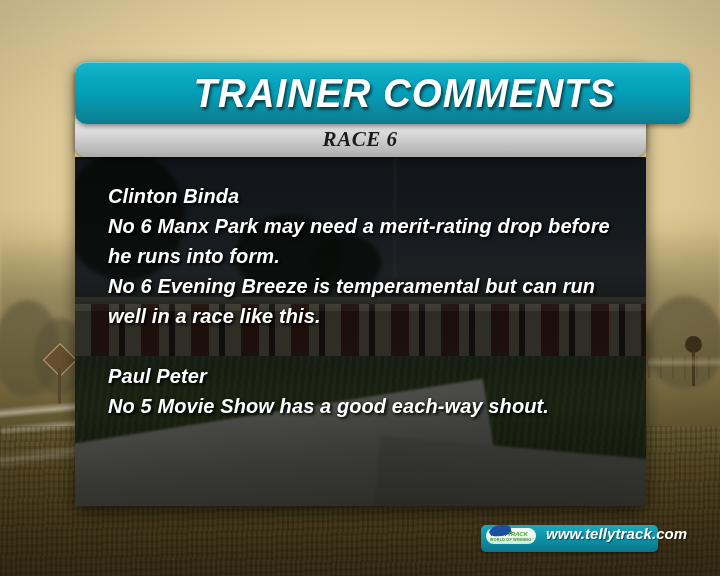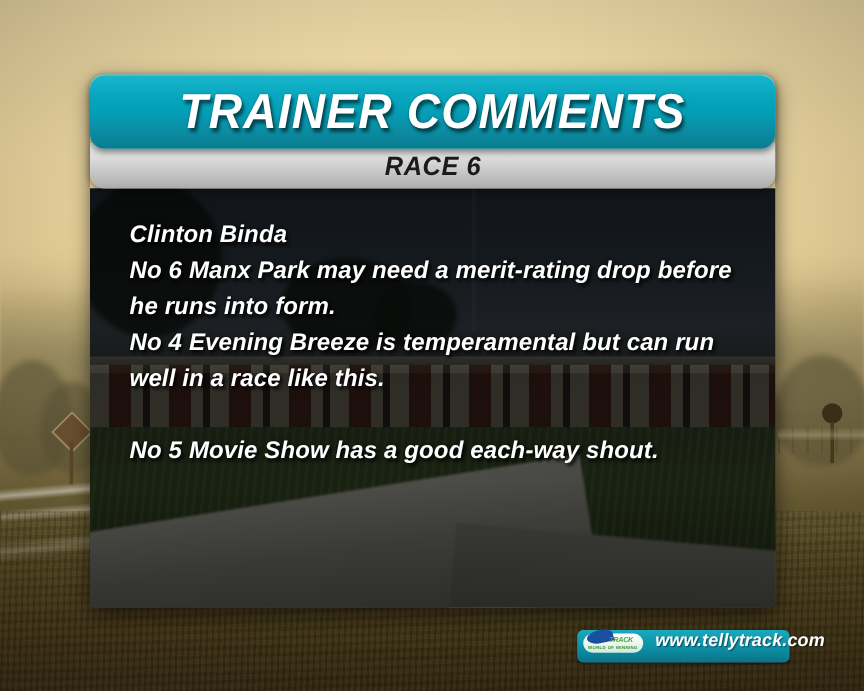--- a/index.html
+++ b/index.html
@@ -177,20 +177,21 @@
         #08a7bf 28%,
         #039fb7 50%,
         #0b8ea4 74%,
         #0a7c90 100%);
     box-shadow: inset 0 1px 0 rgba(255,255,255,0.35),
                 0 2px 5px rgba(0,0,0,0.45);
     display: flex;
     align-items: center;
     justify-content: center;
     z-index: 4;
+    padding-left: 44px;
   }
   .title-text {
     color: #ffffff;
     font-size: 41px;
     font-weight: bold;
     font-style: italic;
     letter-spacing: 1px;
     font-stretch: condensed;
     transform: scaleX(0.94);
     text-shadow: 2px 3px 3px rgba(0,0,0,0.55), 0 0 2px rgba(0,0,0,0.35);
@@ -212,20 +213,21 @@
         #c8c8c8 62%,
         #b6b6b6 88%,
         #ababab 100%);
     box-shadow: 0 2px 5px rgba(0,0,0,0.45);
     display: flex;
     align-items: flex-end;
     justify-content: center;
     padding-bottom: 5px;
     box-sizing: border-box;
     z-index: 3;
+    font-family: Liberation Serif, serif;
   }
   .sub-text {
     color: #1b1b1b;
     font-size: 22px;
     font-weight: bold;
     font-style: italic;
     letter-spacing: 0.5px;
     transform: scaleX(0.96);
     white-space: nowrap;
   }
@@ -429,22 +431,23 @@
       <div class="photo-roof"></div>
       <div class="photo-stables"></div>
       <div class="photo-lawn"></div>
       <div class="photo-path"></div>
       <div class="photo-path2"></div>
       <div class="photo-dim"></div>
 
       <div class="comments">
         <div class="cmt-line">Clinton Binda</div>
         <div class="cmt-line wrap">No 6 Manx Park may need a merit-rating drop before he runs into form.</div>
-        <div class="cmt-line wrap">No 4 Evening Breeze is temperamental but can run well in a race like this.</div>
+        <div class="cmt-line wrap">No 6 Evening Breeze is temperamental but can run well in a race like this.</div>
         <div class="cmt-gap"></div>
+        <div class="cmt-line">Paul Peter</div>
         <div class="cmt-line wrap">No 5 Movie Show has a good each-way shout.</div>
       </div>
     </div>
 
     <div class="sub-bar">
       <span class="sub-text">RACE 6</span>
     </div>
 
     <div class="title-bar">
       <span class="title-text">TRAINER COMMENTS</span>

